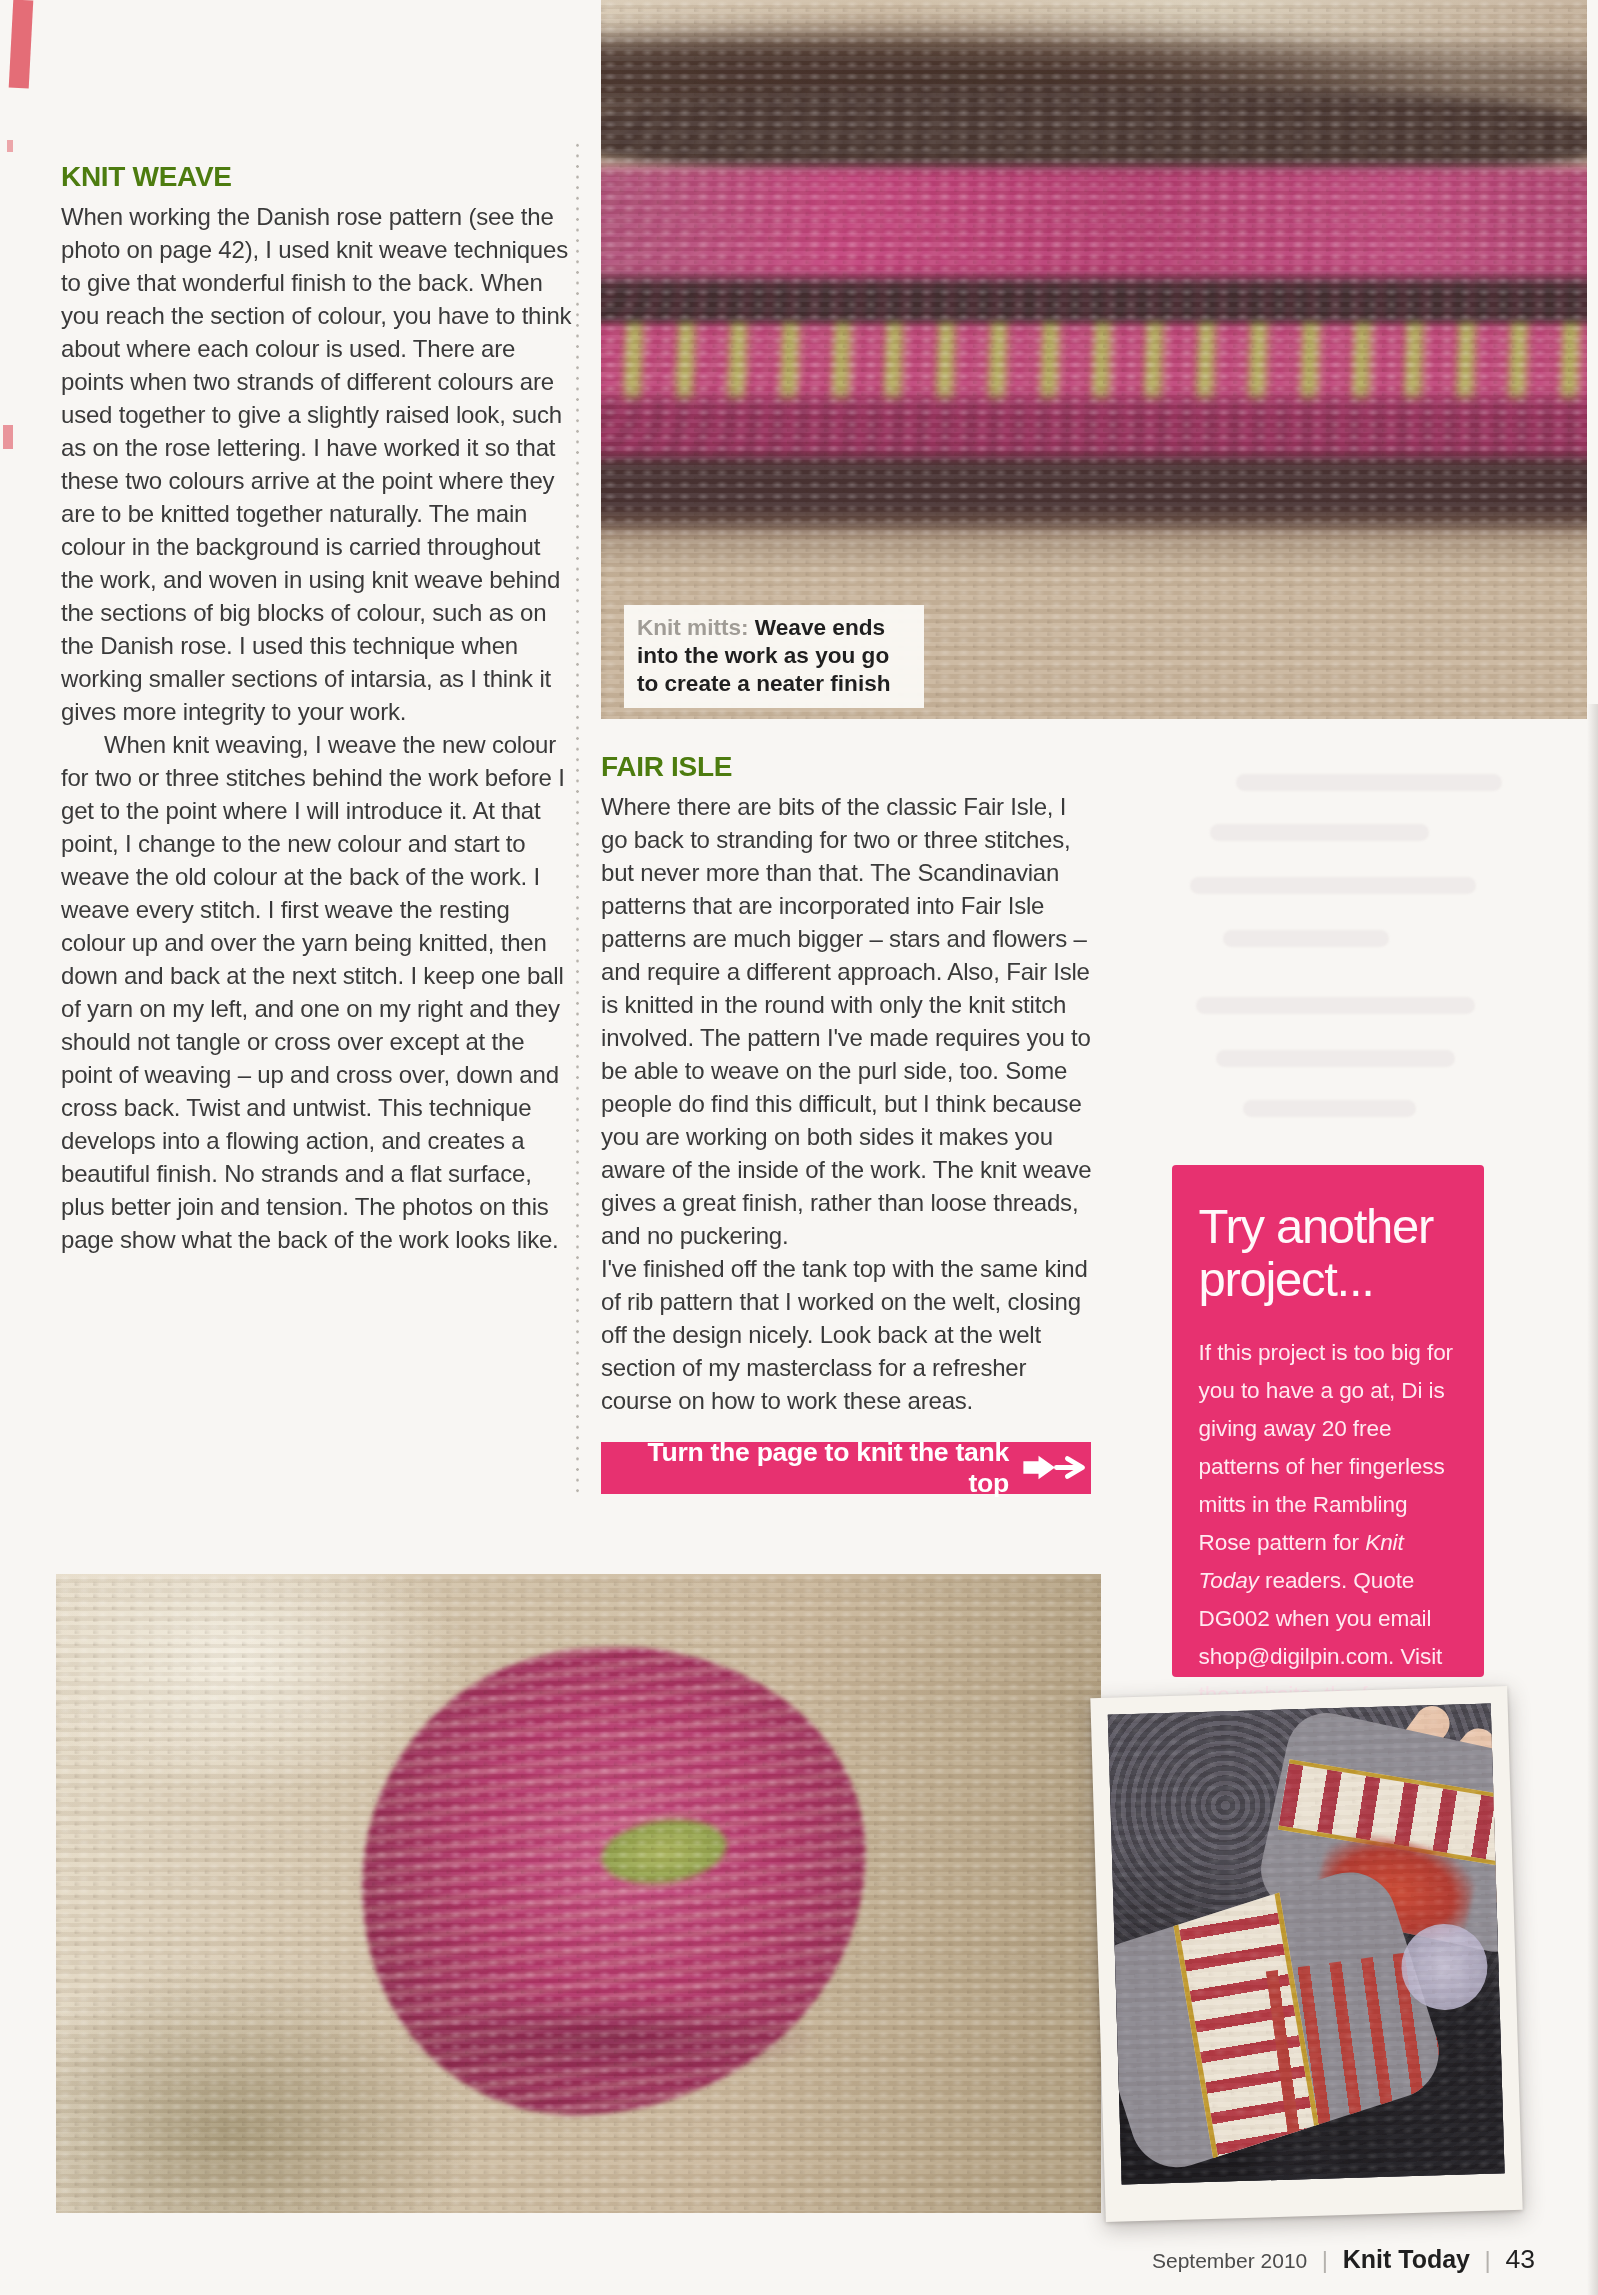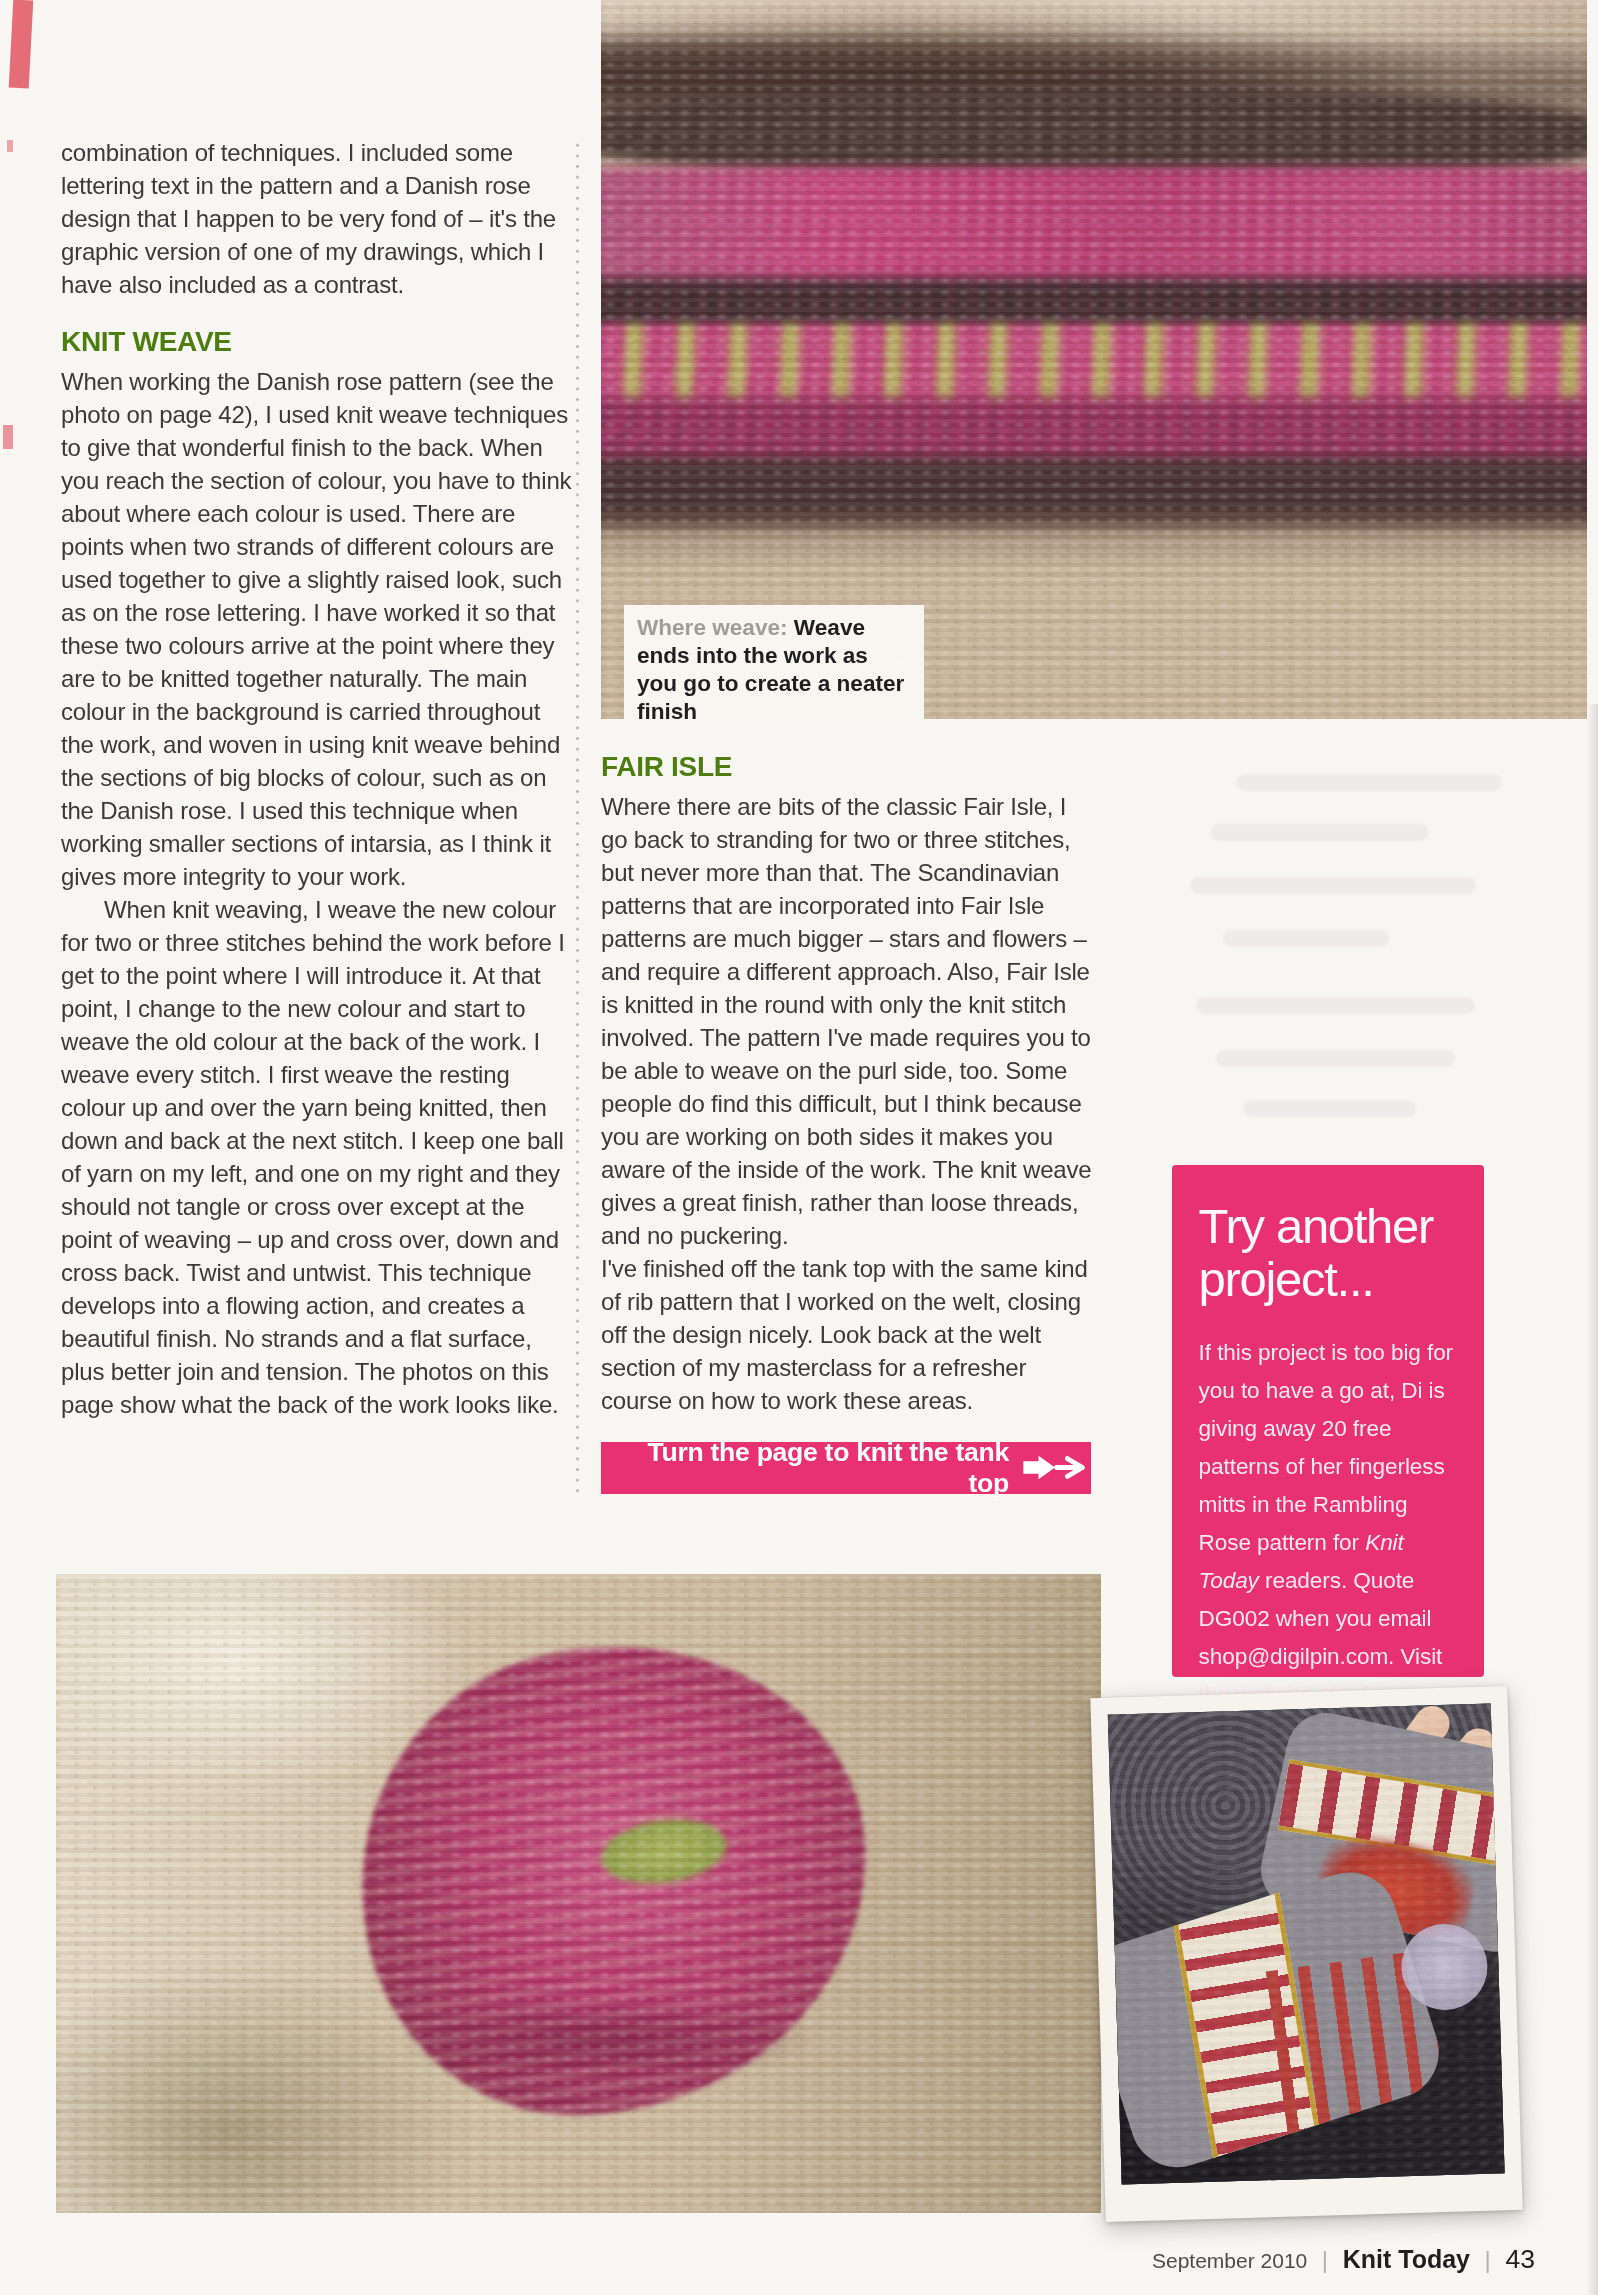--- a/index.html
+++ b/index.html
@@ -96,26 +96,25 @@
     <div class="band" style="top:20px;height:120px;filter:blur(9.3px);background:radial-gradient(ellipse at 10% 50%, rgba(64,44,38,.9) 0 30%, rgba(0,0,0,0) 60%),radial-gradient(ellipse at 34% 40%, rgba(86,62,50,.7) 0 22%, rgba(0,0,0,0) 55%),radial-gradient(ellipse at 72% 55%, rgba(70,50,42,.55) 0 24%, rgba(0,0,0,0) 58%);"></div>
     <div class="band" style="top:85px;height:100px;background:#42302c;border-radius:45% 55% 40% 60%/40px;filter:blur(6.6px);background-image:repeating-radial-gradient(circle at 12px 6.6px, rgba(228,210,185,.35) 0 3.3px, rgba(0,0,0,0) 3.3px 25px);"></div>
     <div class="band" style="top:167px;height:126px;filter:blur(5.3px);background:linear-gradient(90deg,#a94b75,#c13a78 25%,#b1336c 55%,#bc3f79 80%,#a93a6b);background-image:repeating-radial-gradient(circle at 8px 5.3px, rgba(235,215,190,.4) 0 3.3px, rgba(0,0,0,0) 3.3px 20px),linear-gradient(90deg,#a94b75,#c13a78 25%,#b1336c 55%,#bc3f79 80%,#a93a6b);"></div>
     <div class="band" style="top:278px;height:63px;background:#3a2a2c;filter:blur(6px);border-radius:26.6px;background-image:repeating-radial-gradient(circle at 13.3px 8px, rgba(190,60,110,.45) 0 4px, rgba(0,0,0,0) 4px 22.6px);"></div>
     <div class="band" style="top:323px;height:90px;background:#bd3f76;filter:blur(4px);background-image:repeating-linear-gradient(92deg, rgba(180,192,92,.85) 0 17.3px, rgba(0,0,0,0) 17.3px 52px),repeating-radial-gradient(circle at 5.3px 4px, rgba(240,225,200,.35) 0 2.7px, rgba(0,0,0,0) 2.7px 17.3px);"></div>
     <div class="band" style="top:397px;height:74px;background:#9c3260;filter:blur(5.3px);background-image:repeating-radial-gradient(circle at 10.6px 6.6px, rgba(56,34,38,.5) 0 4.7px, rgba(0,0,0,0) 4.7px 24px);"></div>
     <div class="band" style="top:457px;height:70px;background:#463031;filter:blur(6.6px);border-radius:33px;"></div>
     <div class="band" style="top:512px;height:60px;background:linear-gradient(180deg, rgba(110,85,70,.55), rgba(0,0,0,0));filter:blur(4px);"></div>
     <div class="stitches"></div>
     <div class="caption" style="left:22.6px;top:605px;width:300px;">
-      <span class="cap-label">Where weave:</span><span> Weave ends into the work as you go to create a neater finish</span>
+      <span class="cap-label">Knit mitts:</span><span> Weave ends into the work as you go to create a neater finish</span>
     </div>
   </div>
 
   <div class="left-col">
-    <p class="body-text">combination of techniques. I included some lettering text in the pattern and a Danish rose design that I happen to be very fond of – it's the graphic version of one of my drawings, which I have also included as a contrast.</p>
     <h2 class="col-heading">KNIT WEAVE</h2>
     <p class="body-text">When working the Danish rose pattern (see the photo on page 42), I used knit weave techniques to give that wonderful finish to the back. When you reach the section of colour, you have to think about where each colour is used. There are points when two strands of different colours are used together to give a slightly raised look, such as on the rose lettering. I have worked it so that these two colours arrive at the point where they are to be knitted together naturally. The main colour in the background is carried throughout the work, and woven in using knit weave behind the sections of big blocks of colour, such as on the Danish rose. I used this technique when working smaller sections of intarsia, as I think it gives more integrity to your work.</p>
     <p class="body-text indent">When knit weaving, I weave the new colour for two or three stitches behind the work before I get to the point where I will introduce it. At that point, I change to the new colour and start to weave the old colour at the back of the work. I weave every stitch. I first weave the resting colour up and over the yarn being knitted, then down and back at the next stitch. I keep one ball of yarn on my left, and one on my right and they should not tangle or cross over except at the point of weaving – up and cross over, down and cross back. Twist and untwist. This technique develops into a flowing action, and creates a beautiful finish. No strands and a flat surface, plus better join and tension. The photos on this page show what the back of the work looks like.</p>
   </div>
 
   <div class="dotted-sep"></div>
 
   <div class="mid-col">
     <h2 class="col-heading first">FAIR ISLE</h2>
     <p class="body-text">Where there are bits of the classic Fair Isle, I go back to stranding for two or three stitches, but never more than that. The Scandinavian patterns that are incorporated into Fair Isle patterns are much bigger – stars and flowers – and require a different approach. Also, Fair Isle is knitted in the round with only the knit stitch involved. The pattern I've made requires you to be able to weave on the purl side, too. Some people do find this difficult, but I think because you are working on both sides it makes you aware of the inside of the work. The knit weave gives a great finish, rather than loose threads, and no puckering.</p>

